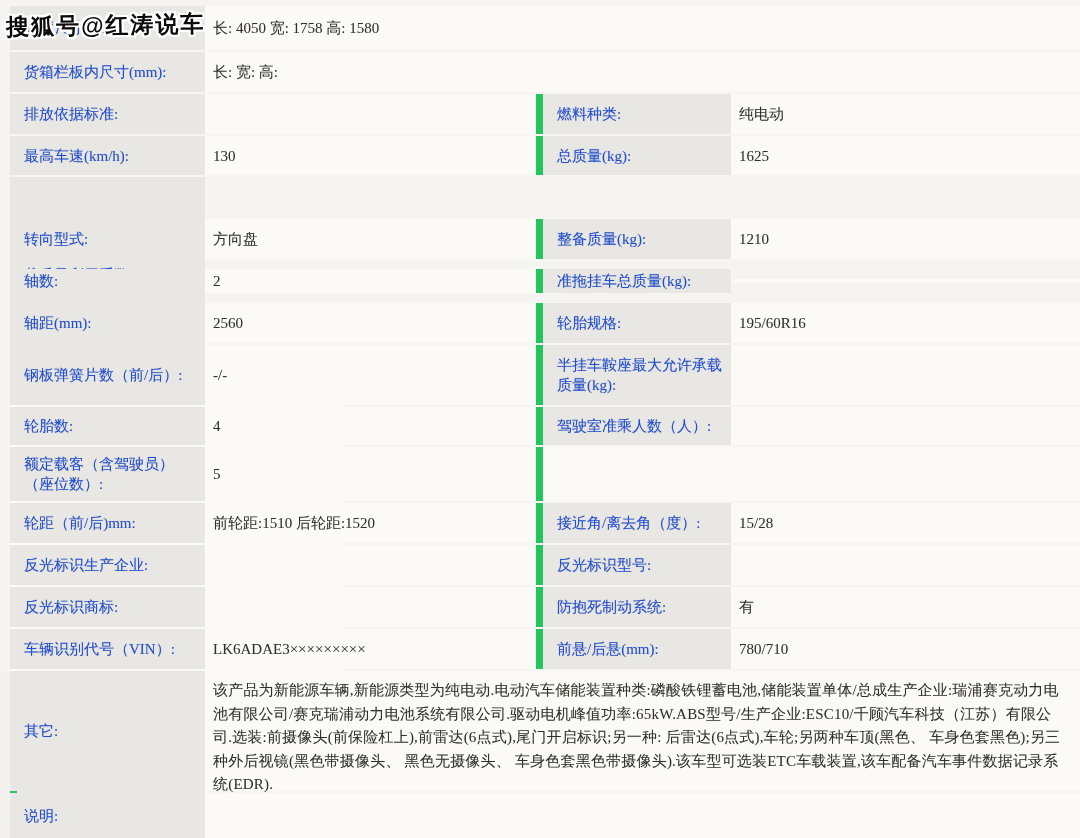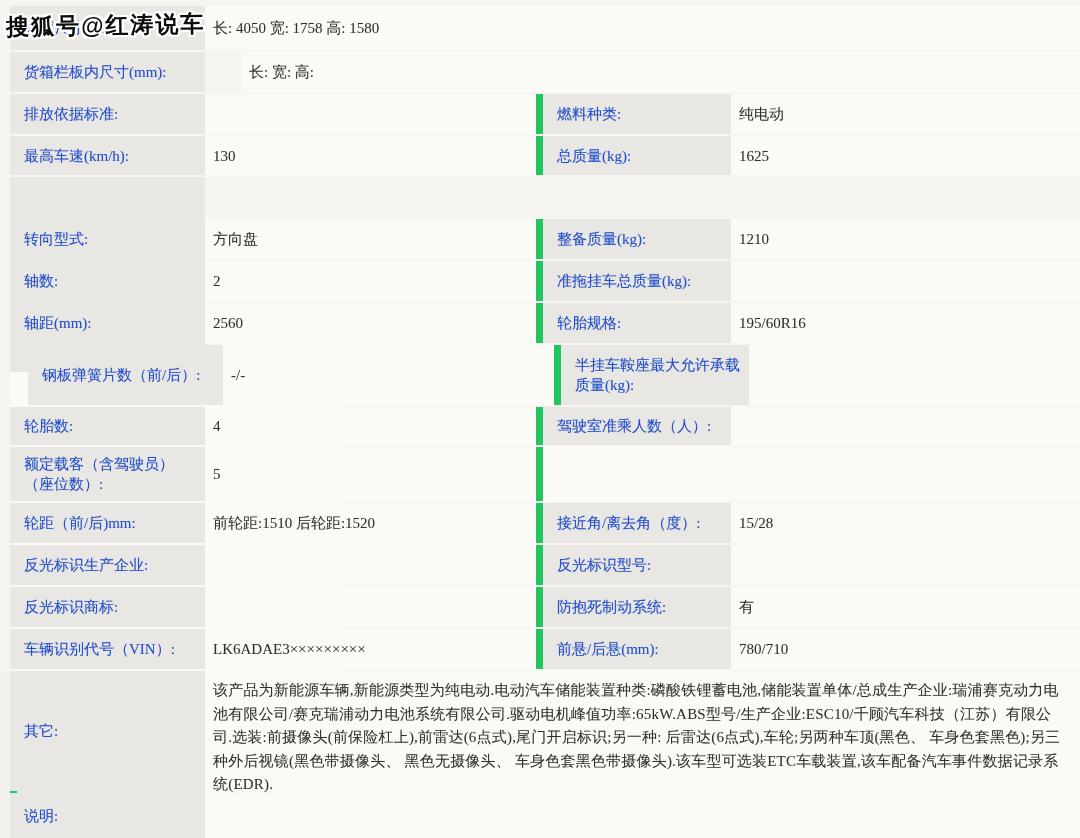--- a/index.html
+++ b/index.html
@@ -53,21 +53,21 @@
 </head>
 <body>
 
 <div class="page">
   <div class="watermark">搜狐号@红涛说车</div>
   <div class="spec-table">
       <div class="row" style="height: 46px;">
         <div class="cell cell-label">外廓尺寸(mm):</div>
         <div class="cell cell-value vfull">长: 4050 宽: 1758 高: 1580</div>
       </div>
-      <div class="row" style="height: 42px; gap: 36px;">
+      <div class="row" style="height: 42px;">
         <div class="cell cell-label">货箱栏板内尺寸(mm):</div>
         <div class="cell cell-value vfull">长: 宽: 高:</div>
       </div>
       <div class="row" style="height: 42px;">
         <div class="cell cell-label">排放依据标准:</div>
         <div class="cell cell-value v1"></div>
         <div class="cell cell-label right">燃料种类:</div>
         <div class="cell cell-value v2">纯电动</div>
       </div>
       <div class="row" style="height: 41px;">
@@ -81,33 +81,33 @@
         <div class="cell cell-value v1"></div>
         <div class="cell cell-label right">额定载质量(kg):</div>
         <div class="cell cell-value v2"></div>
       </div>
       <div class="row" style="height: 42px;">
         <div class="cell cell-label">转向型式:</div>
         <div class="cell cell-value v1">方向盘</div>
         <div class="cell cell-label right">整备质量(kg):</div>
         <div class="cell cell-value v2">1210</div>
       </div>
-      <div class="row" style="height: 42px;">
+      <div class="row" style="height: 42px; align-items: center;">
         <div class="cell cell-label">轴数:</div>
         <div class="cell cell-value v1">2</div>
         <div class="cell cell-label right">准拖挂车总质量(kg):</div>
         <div class="cell cell-value v2"></div>
       </div>
       <div class="row" style="height: 42px;">
         <div class="cell cell-label">轴距(mm):</div>
         <div class="cell cell-value v1">2560</div>
         <div class="cell cell-label right">轮胎规格:</div>
         <div class="cell cell-value v2">195/60R16</div>
       </div>
-      <div class="row" style="height: 62px; margin-left: 18px;">
+      <div class="row" style="height: 62px;">
         <div class="cell cell-label">钢板弹簧片数（前/后）:</div>
         <div class="cell cell-value v1">-/-</div>
         <div class="cell cell-label right">半挂车鞍座最大允许承载质量(kg):</div>
         <div class="cell cell-value v2"></div>
       </div>
       <div class="row" style="height: 40px;">
         <div class="cell cell-label">轮胎数:</div>
         <div class="cell cell-value v1">4</div>
         <div class="cell cell-label right">驾驶室准乘人数（人）:</div>
         <div class="cell cell-value v2"></div>

